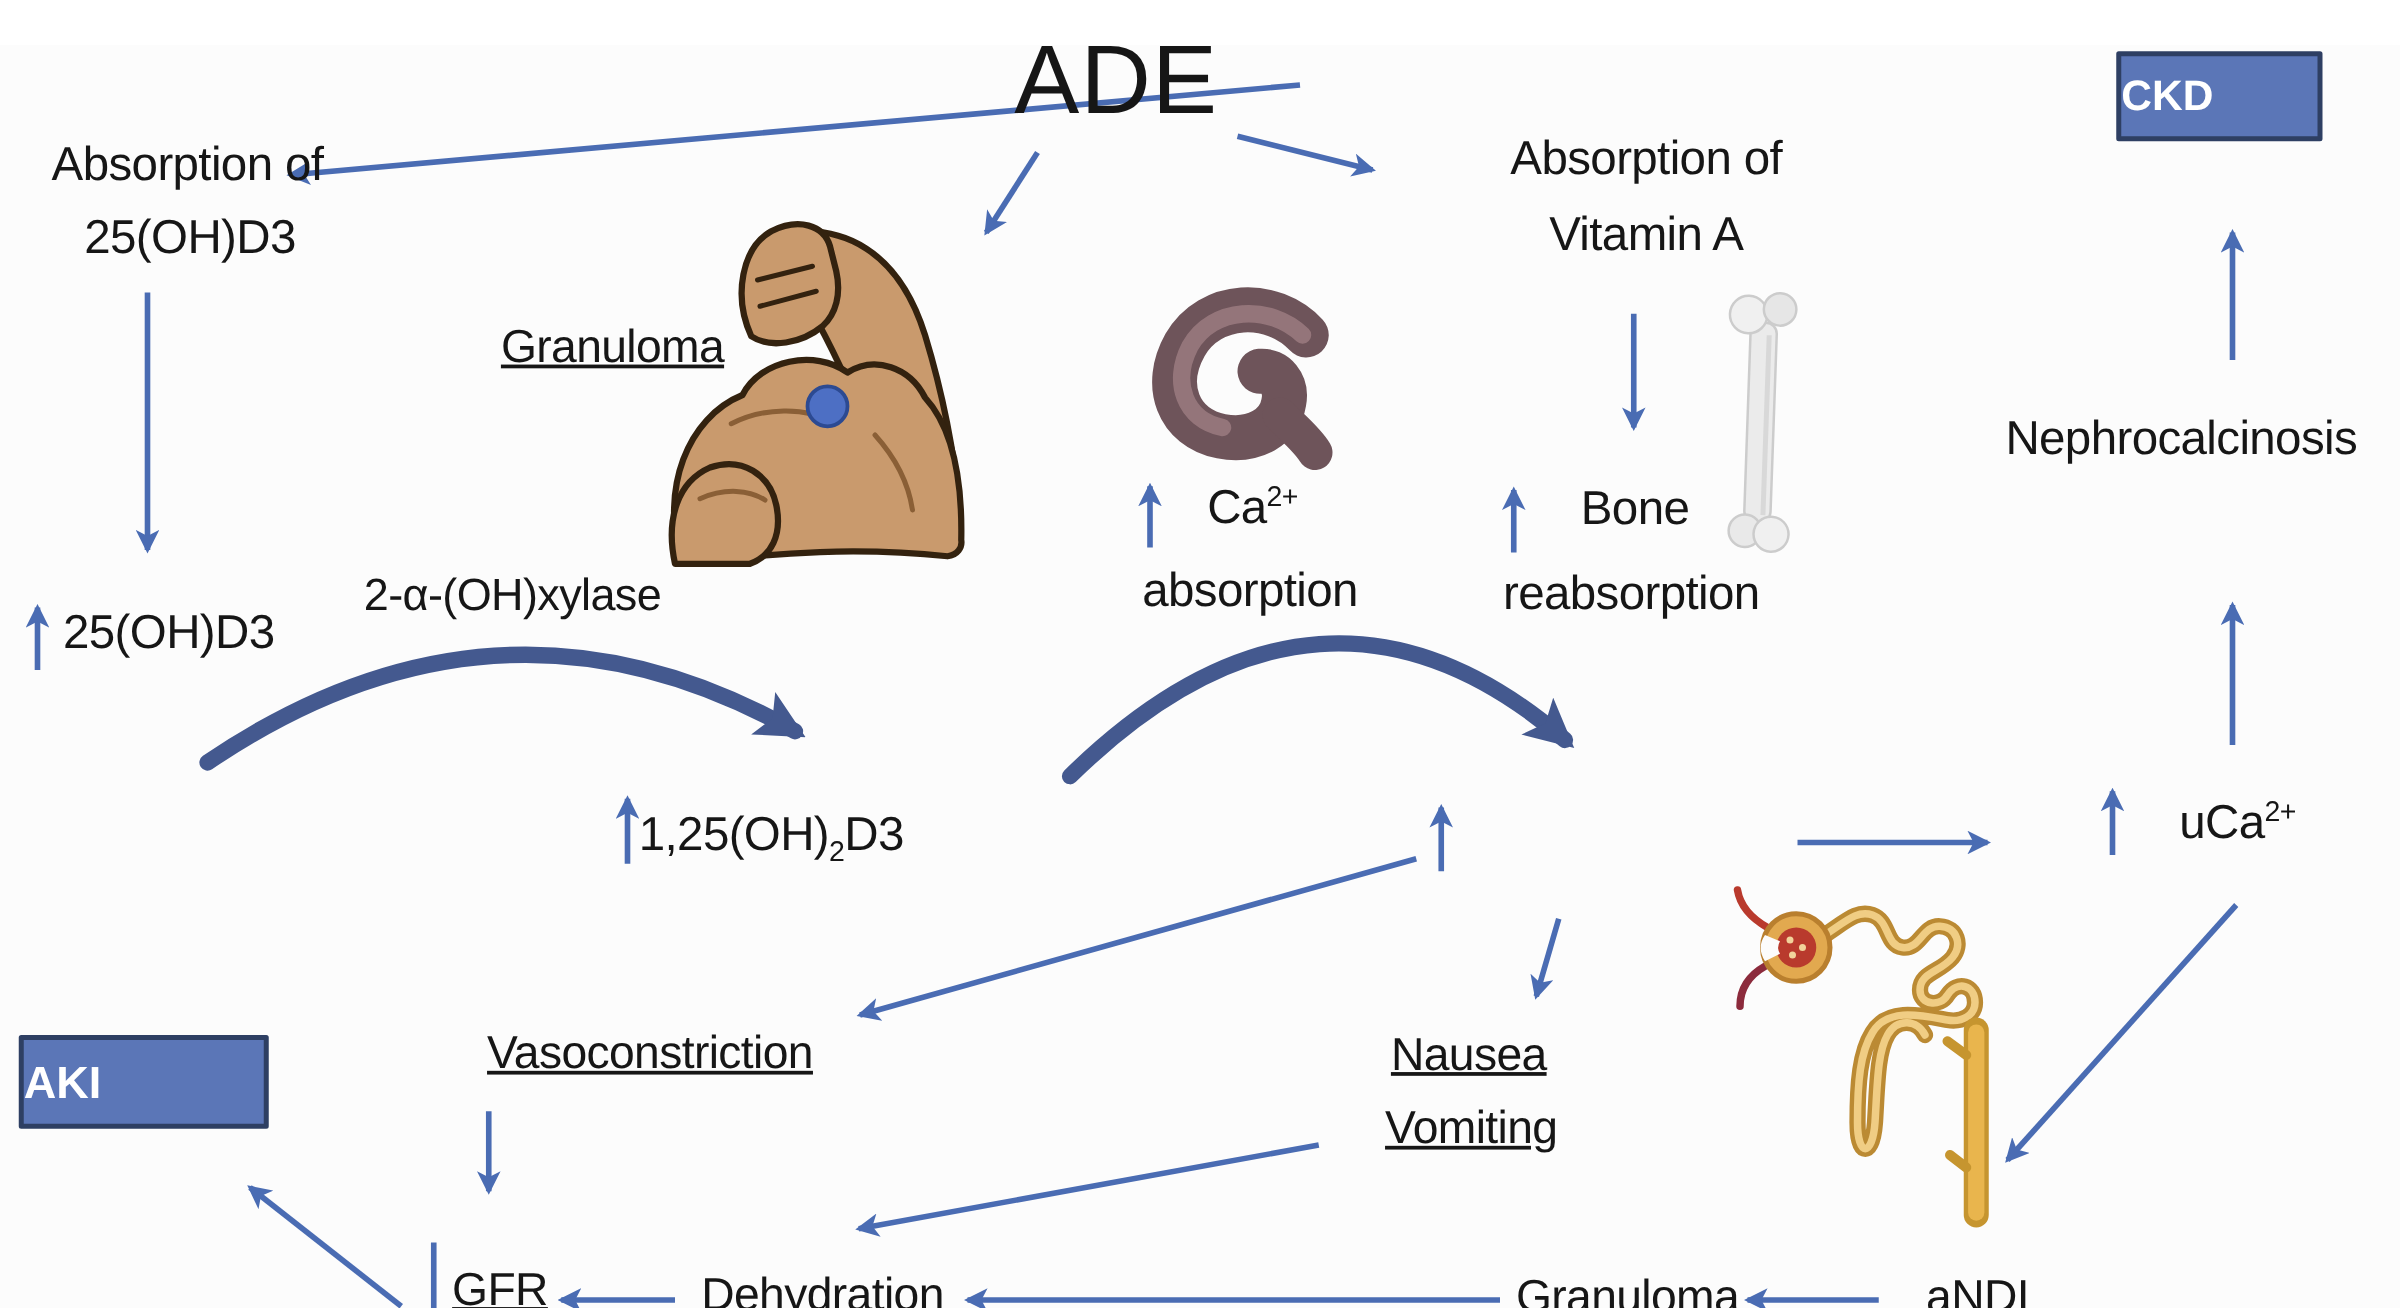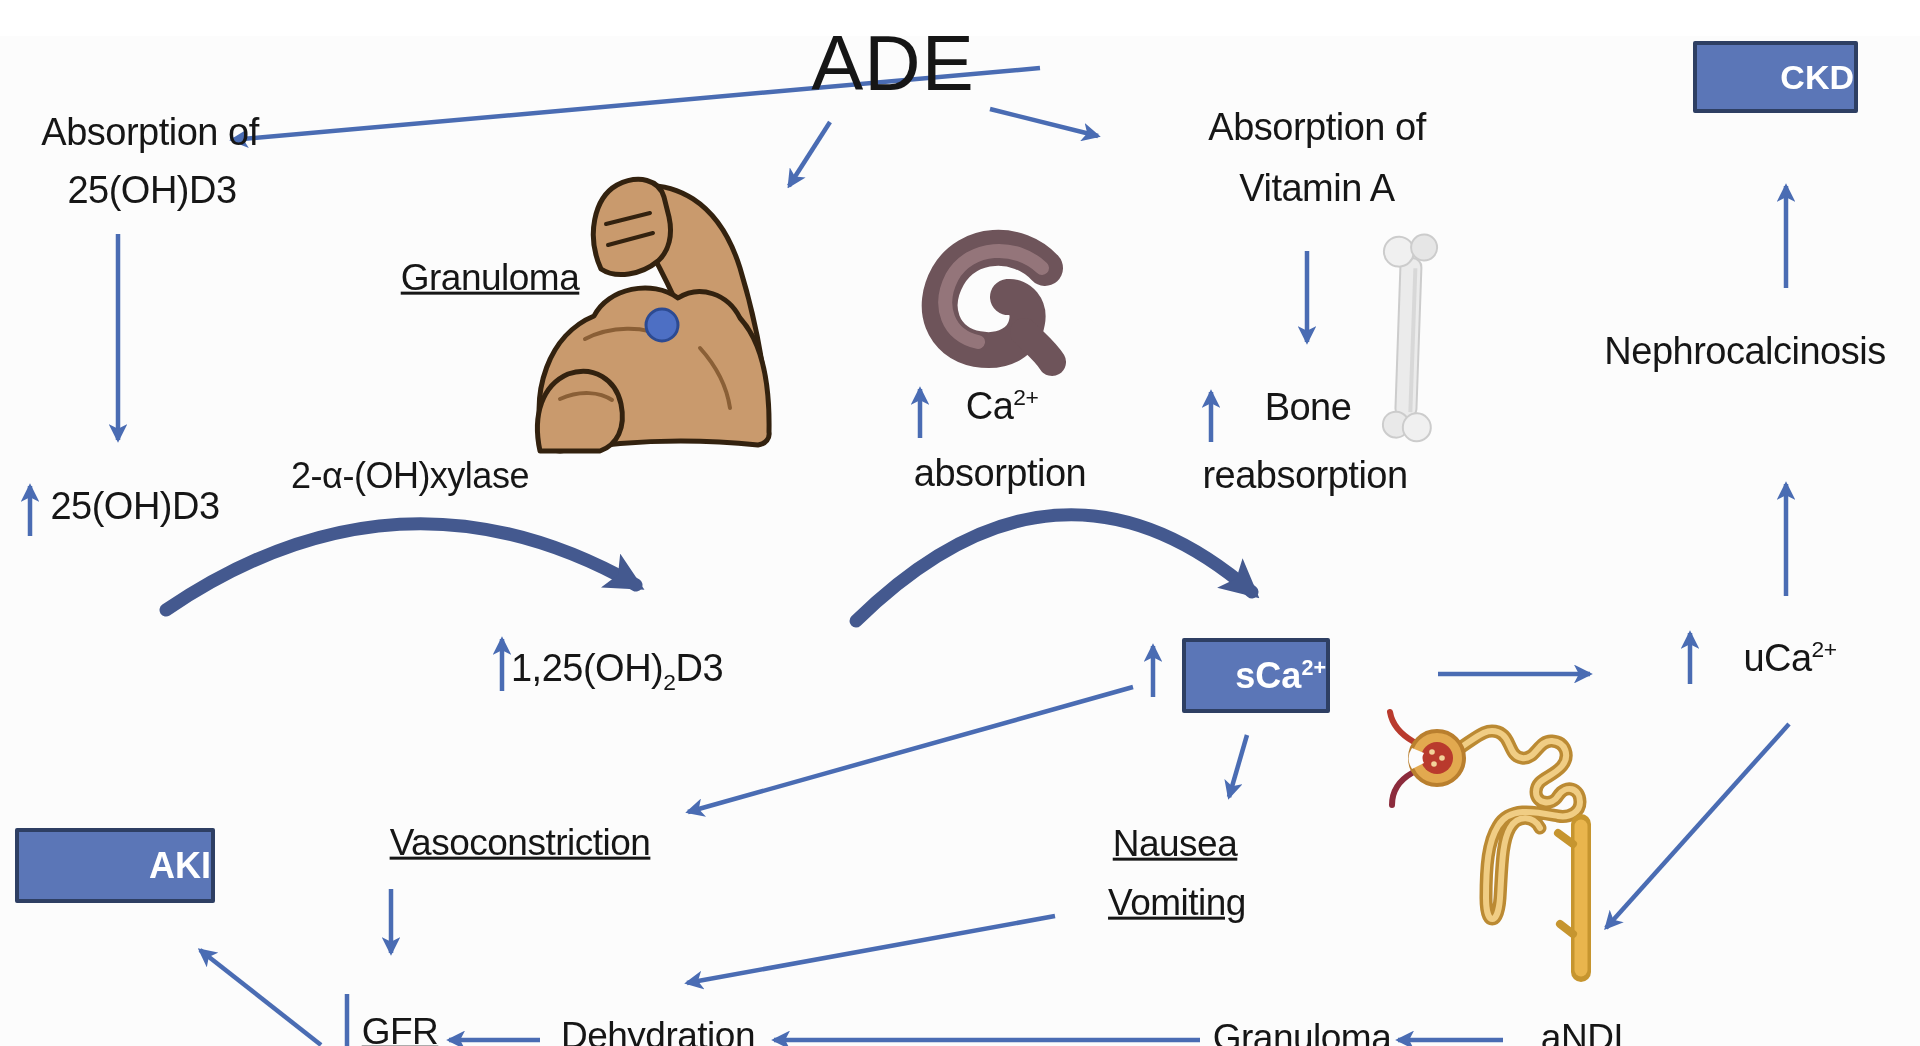--- a/index.html
+++ b/index.html
@@ -4,21 +4,21 @@
 <style>
   html,body{margin:0;padding:0;background:#ffffff;}
   .canvas{position:relative;width:1920px;height:1046px;background:#fcfcfc;
           font-family:"Liberation Sans",sans-serif;color:#161616;overflow:hidden;margin-top:36px;}
   svg.layer{position:absolute;left:0;top:0;}
   .lbl{position:absolute;transform:translate(-50%,-50%);font-size:38px;
        white-space:nowrap;letter-spacing:-0.5px;line-height:1.1;}
   .s37{font-size:37px;text-decoration:underline;}
   .title{font-size:78px;letter-spacing:1px;}
   .nodebox{position:absolute;background:#5b76b7;border:4px solid #2e3f63;
-           display:flex;align-items:center;justify-content:flex-end;color:#ffffff;
+           display:flex;align-items:center;justify-content:flex-start;color:#ffffff;
            font-weight:bold;font-size:36px;box-sizing:border-box;border-radius:2px;}
   .sup{font-size:60%;vertical-align:super;line-height:0;}
   .sub{font-size:60%;vertical-align:sub;line-height:0;}
 </style>
 </head>
 <body>
 
 <div class="canvas">
 
   <svg class="layer" width="1920" height="1046" viewBox="0 0 1920 1046">
@@ -141,17 +141,14 @@
   <div class="lbl s37" style="left:1582px;top:1002px">aNDI</div>
 
   <div class="nodebox" style="left:1693px;top:5px;width:165px;height:72px;font-size:34px">
     <span>CKD</span>
   </div>
 
   <div class="nodebox" style="left:15px;top:792px;width:200px;height:75px">
     <span>AKI</span>
   </div>
 
-  <div class="nodebox" style="left:1182px;top:602px;width:148px;height:75px">
-    <span><span>sCa</span><span class="sup">2+</span></span>
-  </div>
 
 </div>
 
 </body></html>

